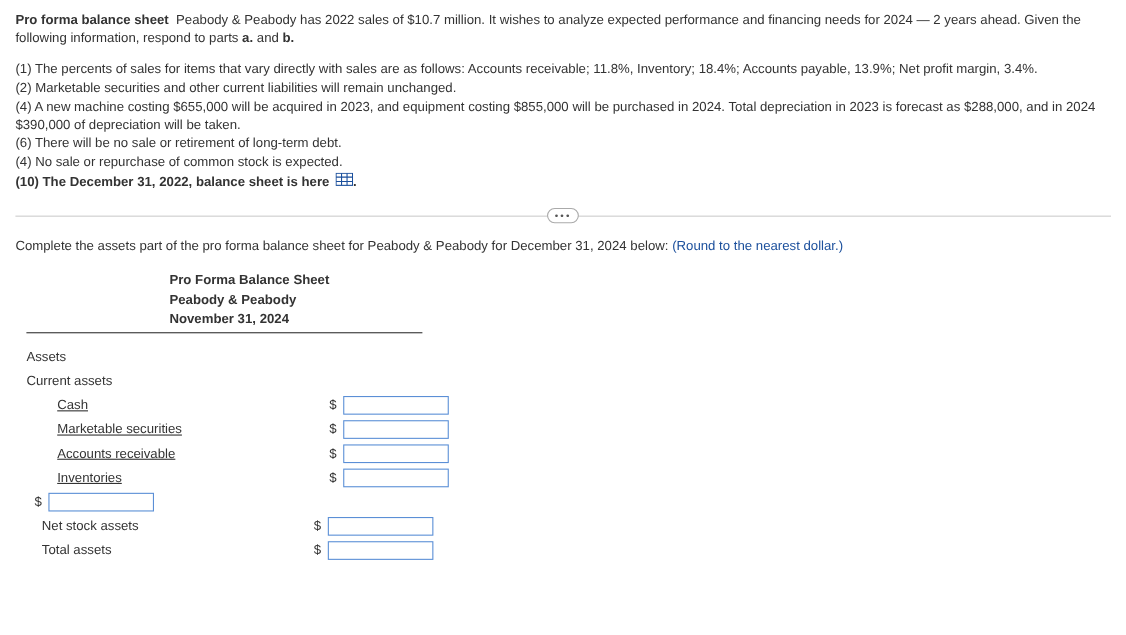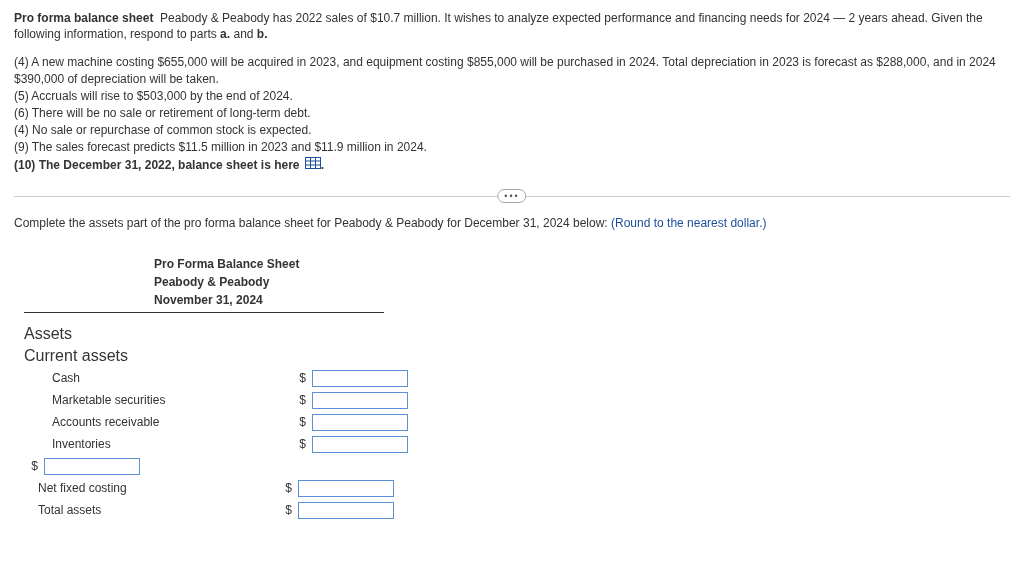--- a/index.html
+++ b/index.html
@@ -37,70 +37,70 @@
     background:#fff;
     border:1px solid #aaa;
     border-radius: 7px;
     font-size:9px;
     letter-spacing:2px;
     padding: 0 6px;
     color:#555;
     line-height: 12px;
     height:12px;
   }
-  .instruction { margin-bottom: 24px; }
+  .instruction { margin-bottom: 14px; }
   .round-note { color:#1b4f9c; }
   .sheet { margin-left: 10px; }
   .sheet-header { text-align:left; font-weight:bold; margin-left: 130px; }
   .sheet-header div { margin: 2px 0; }
   .header-rule {
     border:none;
     border-top:1px solid #333;
     margin: 4px 0 10px 0;
     width: 360px;
   }
   .row {
     display:flex;
     align-items:center;
     height: 22px;
   }
   .label-col {
     width: 240px;
   }
   .indent-1 { padding-left: 14px; }
-  .indent-2 { padding-left: 28px; }
+  .indent-2 { padding-left: 28px; text-decoration: underline; }
   .currency {
     width: 14px;
     text-align: right;
     margin-right: 6px;
   }
   .input-box {
     width: 88px;
     height: 15px;
     border: 1px solid #5b8fd6;
     background: #fff;
     font-size: 11px;
     padding: 0 3px;
     box-sizing: content-box;
   }
-  .assets-heading, .current-assets-heading { font-size:16px; }
+  .assets-heading, .current-assets-heading { font-size:12px; }
 </style>
 </head>
 <body>
 
 <div class="intro">
   <span class="bold">Pro forma balance sheet</span>&nbsp;&nbsp;<span>Peabody &amp; Peabody has 2022 sales of $10.7 million. It wishes to analyze expected performance and financing needs for 2024 — 2 years ahead. Given the following information, respond to parts </span><span class="bold">a.</span><span> and </span><span class="bold">b.</span>
 </div>
 
 <div class="assumptions">
+  <p>(1) The percents of sales for items that vary directly with sales are as follows: Accounts receivable; 11.8%, Inventory; 18.4%; Accounts payable, 13.9%; Net profit margin, 3.4%.</p>
+  <p>(2) Marketable securities and other current liabilities will remain unchanged.</p>
   <p>(4) A new machine costing $655,000 will be acquired in 2023, and equipment costing $855,000 will be purchased in 2024. Total depreciation in 2023 is forecast as $288,000, and in 2024 $390,000 of depreciation will be taken.</p>
-  <p>(5) Accruals will rise to $503,000 by the end of 2024.</p>
   <p>(6) There will be no sale or retirement of long-term debt.</p>
   <p>(4) No sale or repurchase of common stock is expected.</p>
-  <p>(9) The sales forecast predicts $11.5 million in 2023 and $11.9 million in 2024.</p>
   <p class="last-assumption">
     <span>(10) The December 31, 2022, balance sheet is here </span><span class="icon-inline"><svg width="16" height="12" viewBox="0 0 16 12">
           <rect x="0.5" y="0.5" width="15" height="11" fill="#fff" stroke="#1b4f9c"></rect>
           <line x1="0.5" y1="4" x2="15.5" y2="4" stroke="#1b4f9c"></line>
           <line x1="0.5" y1="8" x2="15.5" y2="8" stroke="#1b4f9c"></line>
           <line x1="5.5" y1="0.5" x2="5.5" y2="11.5" stroke="#1b4f9c"></line>
           <line x1="10.5" y1="0.5" x2="10.5" y2="11.5" stroke="#1b4f9c"></line>
         </svg></span><span>.</span>
   </p>
 </div>
@@ -152,21 +152,21 @@
     <div class="currency">$</div>
     <input class="input-box" type="text" style="">
   </div>
 
   <div class="row">
     <div class="currency">$</div>
     <input class="input-box" type="text" style="">
   </div>
 
   <div class="row">
-    <div class="label-col indent-1">Net fixed costing</div>
+    <div class="label-col indent-1">Net stock assets</div>
     <div class="currency">$</div>
     <input class="input-box" type="text" style="">
   </div>
 
   <div class="row">
     <div class="label-col indent-1">Total assets</div>
     <div class="currency">$</div>
     <input class="input-box" type="text" style="">
   </div>
 

